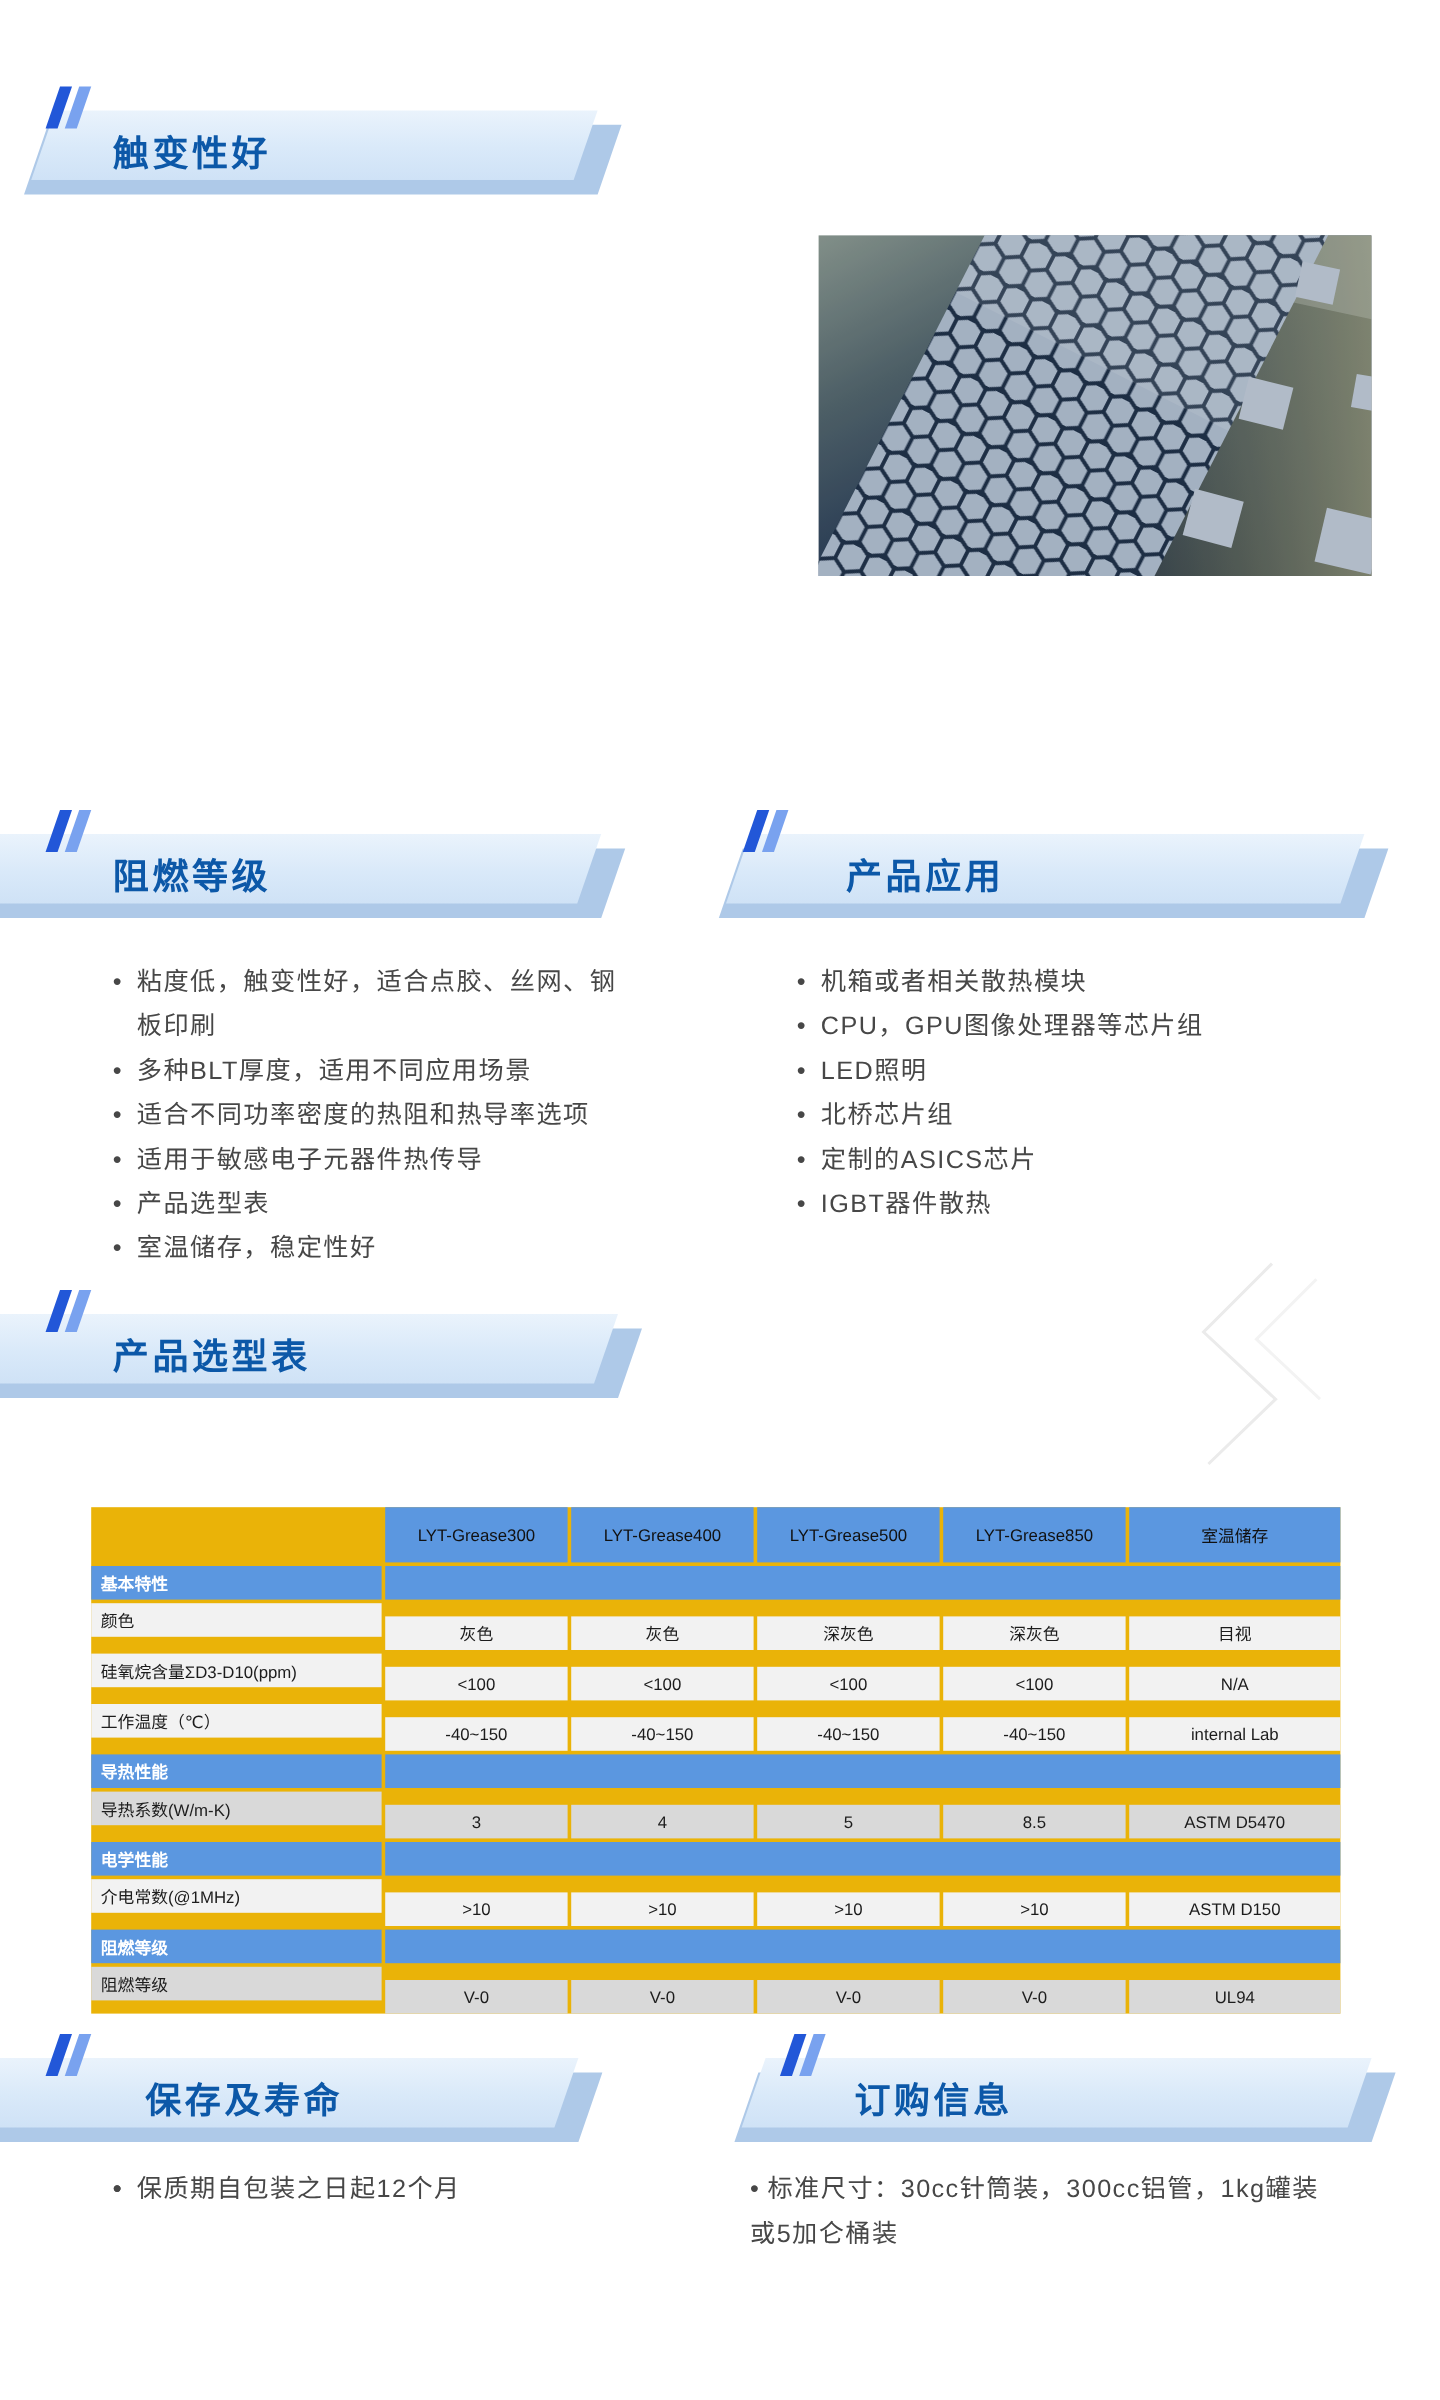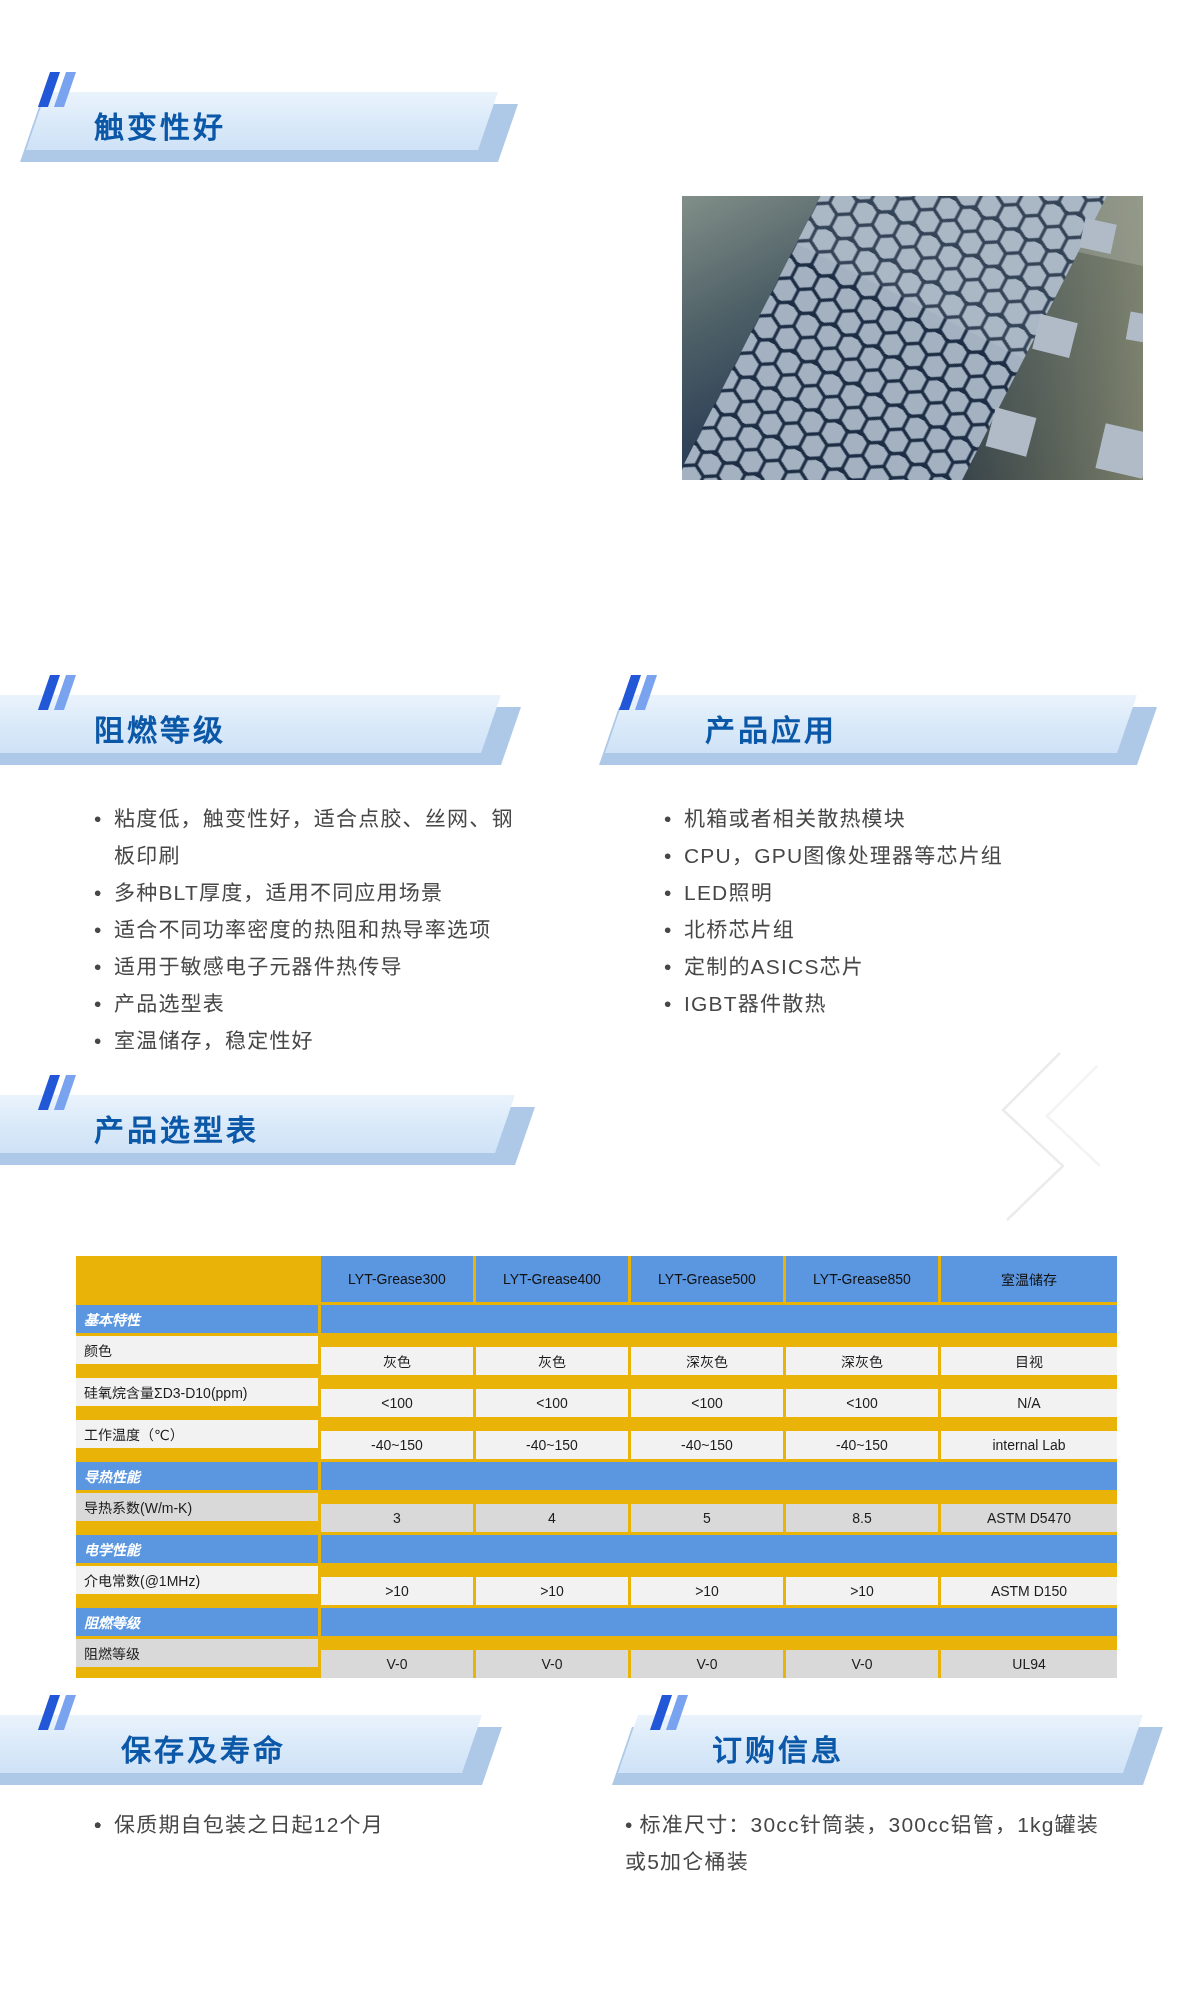--- a/index.html
+++ b/index.html
@@ -34,21 +34,21 @@
   .blist.flush li { padding-left: 0; }
   .blist.flush li .dot { position: static; margin-right: 6px; }
 
   
   .ptable { position: absolute; left: 76px; top: 1256px; width: 1041px;
             display: grid; grid-template-columns: 242px 152px 152px 152px 152px 176px;
             gap: 3px; background: #eab308; font-size: 14px; color: #1c1c1c; }
   .ptable .cell { display: flex; align-items: center; }
   .ptable .head { height: 46px; justify-content: center; background: #5b97e0; color: #111; }
   .ptable .head.empty { background: transparent; }
-  .ptable .cat { height: 28px; background: #5b97e0; color: #fff; font-weight: bold; padding-left: 8px; font-style: italic; }
+  .ptable .cat { height: 28px; background: #5b97e0; color: #fff; font-weight: bold; padding-left: 8px; }
   .ptable .cat.span5 { grid-column: 2 / 7; padding-left: 0; }
   .ptable .label { height: 28px; padding-left: 8px; }
   .ptable .val { height: 28px; justify-content: center; margin-top: 11px; }
   .ptable .light { background: #f2f2f2; }
   .ptable .dark { background: #d9d9d9; }
 
   
   .zigzag { position: absolute; left: 985px; top: 1048px; }
 </style>
 </head>

